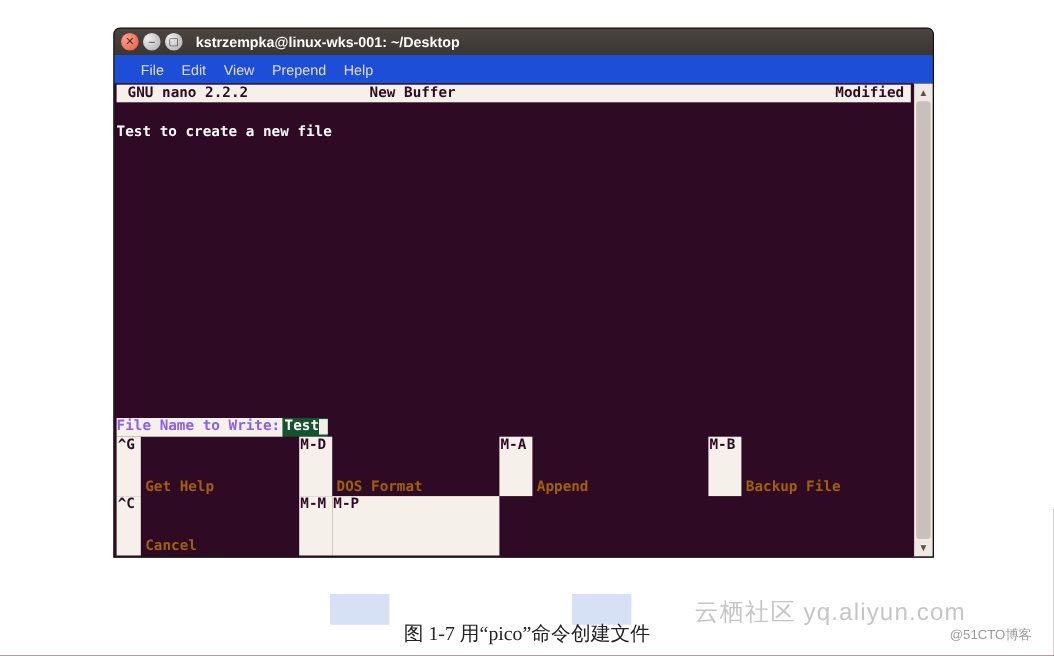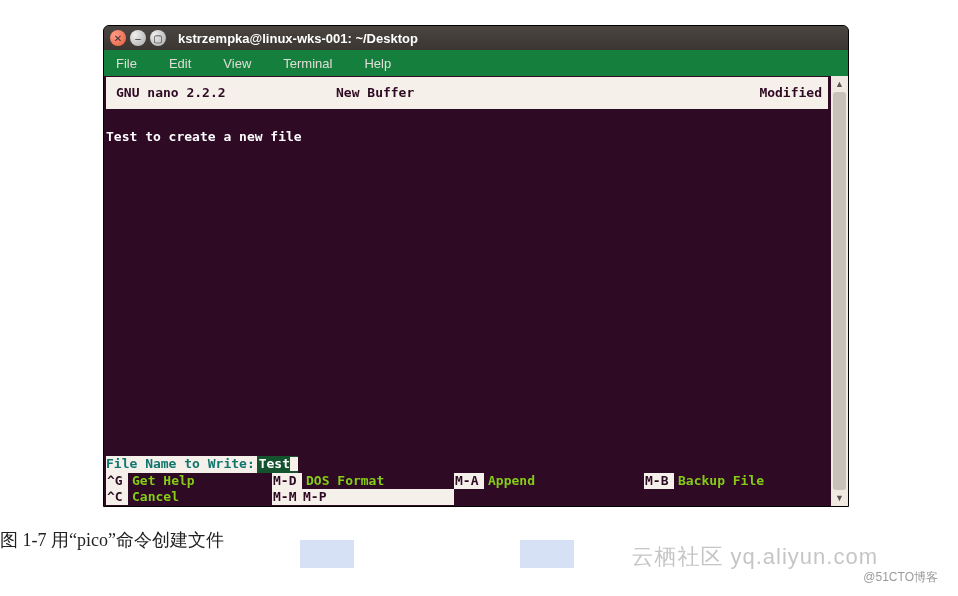--- a/index.html
+++ b/index.html
@@ -46,25 +46,25 @@
     .btn-min { background: radial-gradient(circle at 30% 30%, #eee, #aaa); }
     .btn-max { background: radial-gradient(circle at 30% 30%, #eee, #aaa); }
     .titlebar-text {
       color: #fff;
       font-size: 13px;
       font-weight: bold;
       margin-left: 8px;
     }
     .menubar {
       height: 26px;
-      background: #15803d;
-      display: flex;
-      align-items: center;
-      padding: 0 4px;
-      gap: 16px;
+      background: #1d4ed8;
+      display: flex;
+      align-items: center;
+      padding: 0 16px;
+      gap: 0;
     }
     .menu-item {
       color: #e0dcd6;
       font-size: 13px;
       padding: 3px 8px;
       cursor: pointer;
     }
     .terminal-wrap {
       flex: 1;
       display: flex;
@@ -79,39 +79,39 @@
       color: #fefefe;
       line-height: 1.25;
       display: flex;
       flex-direction: column;
       padding: 1px 2px 1px 2px;
     }
     .nano-header {
       display: flex;
       background: #f6f0ea;
       color: #2e0a24;
-      height: 32px;
+      height: 16px;
       align-items: center;
     }
     .nano-header .left { padding-left: 10px; width: 230px; }
     .nano-header .center { flex: 1; text-align: left; }
     .nano-header .right { padding-right: 6px; }
     .editor-body {
       flex: 1;
       padding: 4px 0 0 0;
       white-space: pre;
     }
     .nano-prompt {
       display: flex;
       align-items: center;
       height: 16px;
     }
     .nano-prompt-label {
       background: #f6f0ea;
-      color: #0f766e;
+      color: #8b5cf6;
       padding: 0 2px 0 0;
       text-align: right;
     }
     .nano-prompt-input {
       color: #fefefe;
       background: #14532d;
       padding: 0 0 0 2px;
     }
     .cursor-block {
       display: inline-block;
@@ -120,21 +120,21 @@
       background: #f6f0ea;
       vertical-align: text-bottom;
     }
     .nano-shortcuts {
       display: grid;
       grid-template-columns: 22px 144px 30px 152px 30px 160px 30px auto;
       row-gap: 0;
       font-size: 13px;
     }
     .sk { background: #f6f0ea; color: #2e0a24; padding: 0 1px; }
-    .sd { color: #84cc16; padding-left: 4px; }
+    .sd { color: #a16207; padding-left: 4px; margin-top: 38px; }
     .vscroll {
       width: 18px;
       background: #efe9e2;
       border-left: 1px solid #2e0a24;
       position: relative;
     }
     .vscroll .thumb {
       position: absolute;
       top: 16px;
       bottom: 16px;
@@ -150,23 +150,24 @@
       display: flex;
       align-items: center;
       justify-content: center;
       color: #555;
       font-size: 9px;
     }
     .vscroll .arrow.up { top: 0; }
     .vscroll .arrow.down { bottom: 0; }
     .caption {
       position: absolute;
-      top: 528px;
+      top: 564px;
       left: 0;
       width: 958px;
+      text-align: center;
       font-family: "Songti SC", "SimSun", serif;
       font-size: 18px;
       color: #222;
     }
     .watermark1 {
       position: absolute;
       bottom: 24px;
       right: 80px;
       font-family: sans-serif;
       color: rgba(150,150,150,0.55);
@@ -200,21 +201,21 @@
     <div class="window-btn btn-close">✕</div>
     <div class="window-btn btn-min">–</div>
     <div class="window-btn btn-max">▢</div>
     <div class="titlebar-text">kstrzempka@linux-wks-001: ~/Desktop</div>
   </div>
 
   <div class="menubar">
     <div class="menu-item">File</div>
     <div class="menu-item">Edit</div>
     <div class="menu-item">View</div>
-    <div class="menu-item">Terminal</div>
+    <div class="menu-item">Prepend</div>
     <div class="menu-item">Help</div>
   </div>
 
   <div class="terminal-wrap">
     <div class="terminal">
 
       <div class="nano-header">
         <span class="left">GNU nano 2.2.2</span>
         <span class="center">New Buffer</span>
         <span class="right">Modified</span>

